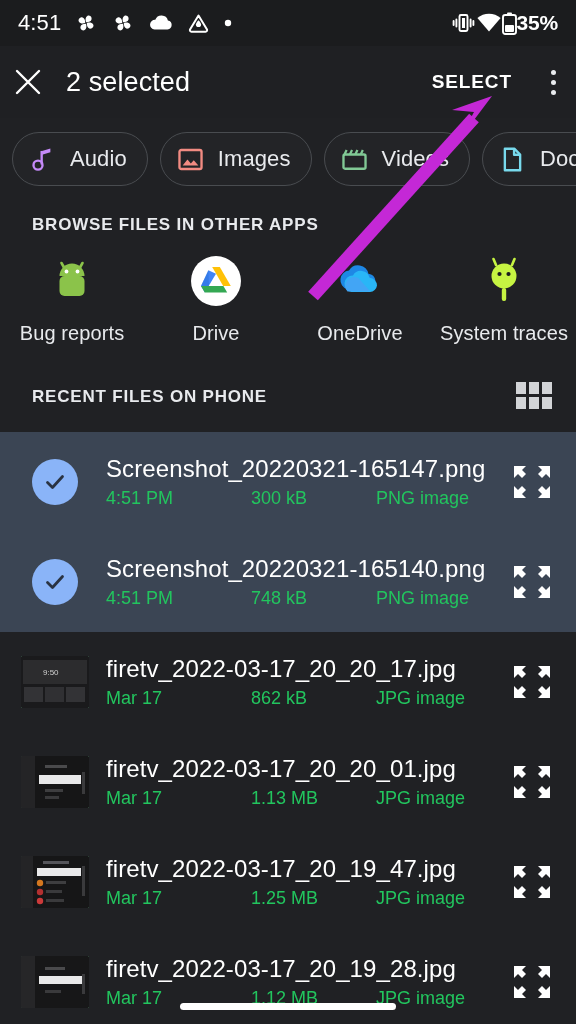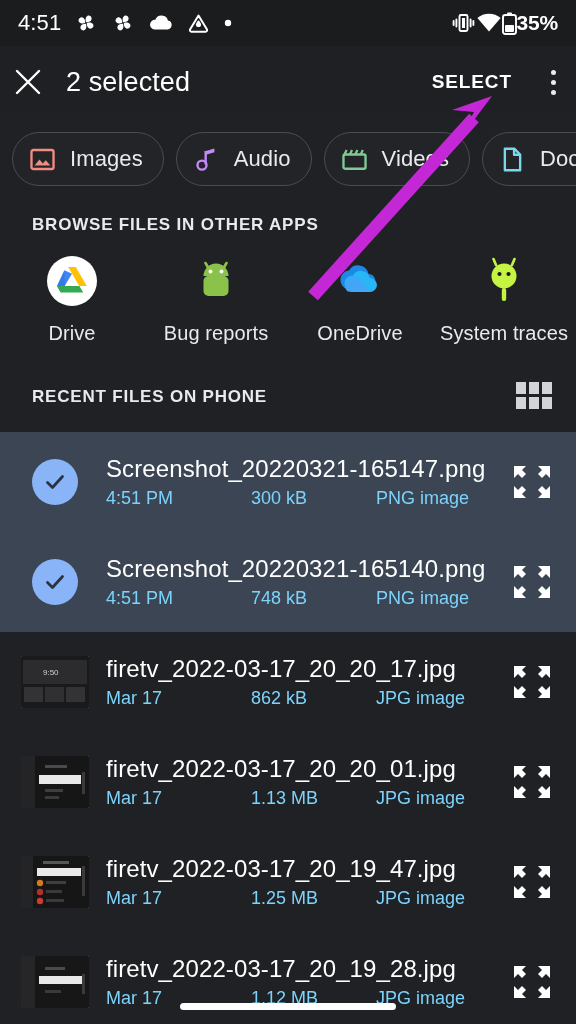--- a/index.html
+++ b/index.html
@@ -150,21 +150,21 @@
     width: 68px; height: 52px;
     background: #86efac; overflow: hidden; position: relative;
     border-radius: 1px;
   }
   .file-meta { flex: 1; min-width: 0; }
   .file-name {
     color: #ffffff; font-size: 24px; font-weight: 400;
     letter-spacing: 0.1px; white-space: nowrap;
     overflow: hidden; margin-bottom: 5px;
   }
-  .file-sub { display: flex; color: #7dd3fc; font-size: 18px; }
+  .file-sub { display: flex; color: #22c55e; font-size: 18px; }
   .sub-date { width: 145px; }
   .sub-size { width: 125px; }
   .sub-type { }
   .expand-ico {
     width: 52px; height: 48px; flex-shrink: 0; margin-left: 8px;
   }
 
   
   #gesture-bar {
     position: absolute; bottom: 14px; left: 50%;
@@ -251,33 +251,33 @@
       <span class="dot3"></span>
       <span class="dot3"></span>
       <span class="dot3"></span>
     </div>
   </div>
 
   <div id="chips-row">
 
     <div class="chip">
       <svg class="chip-ico" viewBox="0 0 24 24">
-        <rect x="2.2" y="3.6" width="19.6" height="16.8" rx="1.6" fill="none" stroke="#f28b82" stroke-width="2.1"></rect>
-        <path d="M5 17.4l4.3-5.4 3 3.6 2.6-3 4.1 4.8z" fill="#f28b82"></path>
-      </svg>
-      <span class="chip-label">Images</span>
-    </div>
-
-    <div class="chip">
-      <svg class="chip-ico" viewBox="0 0 24 24">
         <path d="M11.6 4.4 19 2.2v3.3l-7.4 2.2z" fill="#c58af9"></path>
         <rect x="10.2" y="4.4" width="2.1" height="12" fill="#c58af9"></rect>
         <circle cx="8" cy="17" r="4" fill="none" stroke="#c58af9" stroke-width="2.1"></circle>
       </svg>
       <span class="chip-label">Audio</span>
+    </div>
+
+    <div class="chip">
+      <svg class="chip-ico" viewBox="0 0 24 24">
+        <rect x="2.2" y="3.6" width="19.6" height="16.8" rx="1.6" fill="none" stroke="#f28b82" stroke-width="2.1"></rect>
+        <path d="M5 17.4l4.3-5.4 3 3.6 2.6-3 4.1 4.8z" fill="#f28b82"></path>
+      </svg>
+      <span class="chip-label">Images</span>
     </div>
 
     <div class="chip">
       <svg class="chip-ico" viewBox="0 0 24 24">
         <rect x="2.2" y="7.6" width="19.6" height="12.6" rx="1.4" fill="none" stroke="#81c995" stroke-width="2.1"></rect>
         <path d="M3.2 7.4 5 3.6M8 7.4 9.8 3.6M12.8 7.4 14.6 3.6M17.6 7.4 19.4 3.6" stroke="#81c995" stroke-width="2"></path>
       </svg>
       <span class="chip-label">Videos</span>
     </div>
 
@@ -288,45 +288,45 @@
       </svg>
       <span class="chip-label">Documents</span>
     </div>
   </div>
 
   <div class="section-head" id="browse-head">
     <span class="section-title">BROWSE FILES IN OTHER APPS</span>
   </div>
 
   <div id="apps-row">
+
+    <div class="app-item">
+      <div class="app-ico-wrap">
+        <svg width="50" height="50" viewBox="0 0 50 50">
+          <path d="M17 11.5 14.5 7M33 11.5 35.5 7" stroke="#8bc34a" stroke-width="2.6" stroke-linecap="round" fill="none"></path>
+          <path d="M12.5 20a12.5 12.5 0 0 1 25 0z" fill="#8bc34a"></path>
+          <rect x="12.5" y="20" width="25" height="20" rx="5" fill="#8bc34a"></rect>
+          <circle cx="19.5" cy="15.5" r="1.9" fill="#ffffff"></circle>
+          <circle cx="30.5" cy="15.5" r="1.9" fill="#ffffff"></circle>
+        </svg>
+      </div>
+      <div class="app-label">Bug reports</div>
+    </div>
 
     <div class="app-item">
       <div class="app-ico-wrap">
         <svg width="52" height="52" viewBox="0 0 52 52">
           <circle cx="26" cy="26" r="25" fill="#ffffff"></circle>
           <path d="M22.2 12h7.6l11 19h-7.6z" fill="#ffc107"></path>
           <path d="M18.4 15.2 11 31l3.8 6.6L26 18.8z" fill="#4285f4"></path>
           <path d="M14.8 37.6h22.4l-3.8-6.6H11z" fill="#34a853"></path>
           <path d="M18.4 15.2 11 31h8z" fill="#1967d2" opacity="0.35"></path>
         </svg>
       </div>
       <div class="app-label">Drive</div>
-    </div>
-
-    <div class="app-item">
-      <div class="app-ico-wrap">
-        <svg width="50" height="50" viewBox="0 0 50 50">
-          <path d="M17 11.5 14.5 7M33 11.5 35.5 7" stroke="#8bc34a" stroke-width="2.6" stroke-linecap="round" fill="none"></path>
-          <path d="M12.5 20a12.5 12.5 0 0 1 25 0z" fill="#8bc34a"></path>
-          <rect x="12.5" y="20" width="25" height="20" rx="5" fill="#8bc34a"></rect>
-          <circle cx="19.5" cy="15.5" r="1.9" fill="#ffffff"></circle>
-          <circle cx="30.5" cy="15.5" r="1.9" fill="#ffffff"></circle>
-        </svg>
-      </div>
-      <div class="app-label">Bug reports</div>
     </div>
 
     <div class="app-item">
       <div class="app-ico-wrap">
         <svg width="56" height="40" viewBox="0 0 56 40">
           <path d="M17 9.5a10.5 10.5 0 0 1 19.4 3.2 8 8 0 0 1 2.2 15.3H15a9.5 9.5 0 0 1 2-18.5z" fill="#1e88e5"></path>
           <path d="M21 14.5a9 9 0 0 1 16.6 2.3A7.8 7.8 0 0 1 45 24.5 7.5 7.5 0 0 1 38 31H19.5A8.3 8.3 0 0 1 21 14.5z" fill="#29b6f6"></path>
           <path d="M15 19.5c2.5-3.4 7.5-4.6 11.4-2.5l12 13.5H15.5a8 8 0 0 1-.5-11z" fill="#42a5f5"></path>
         </svg>
       </div>

